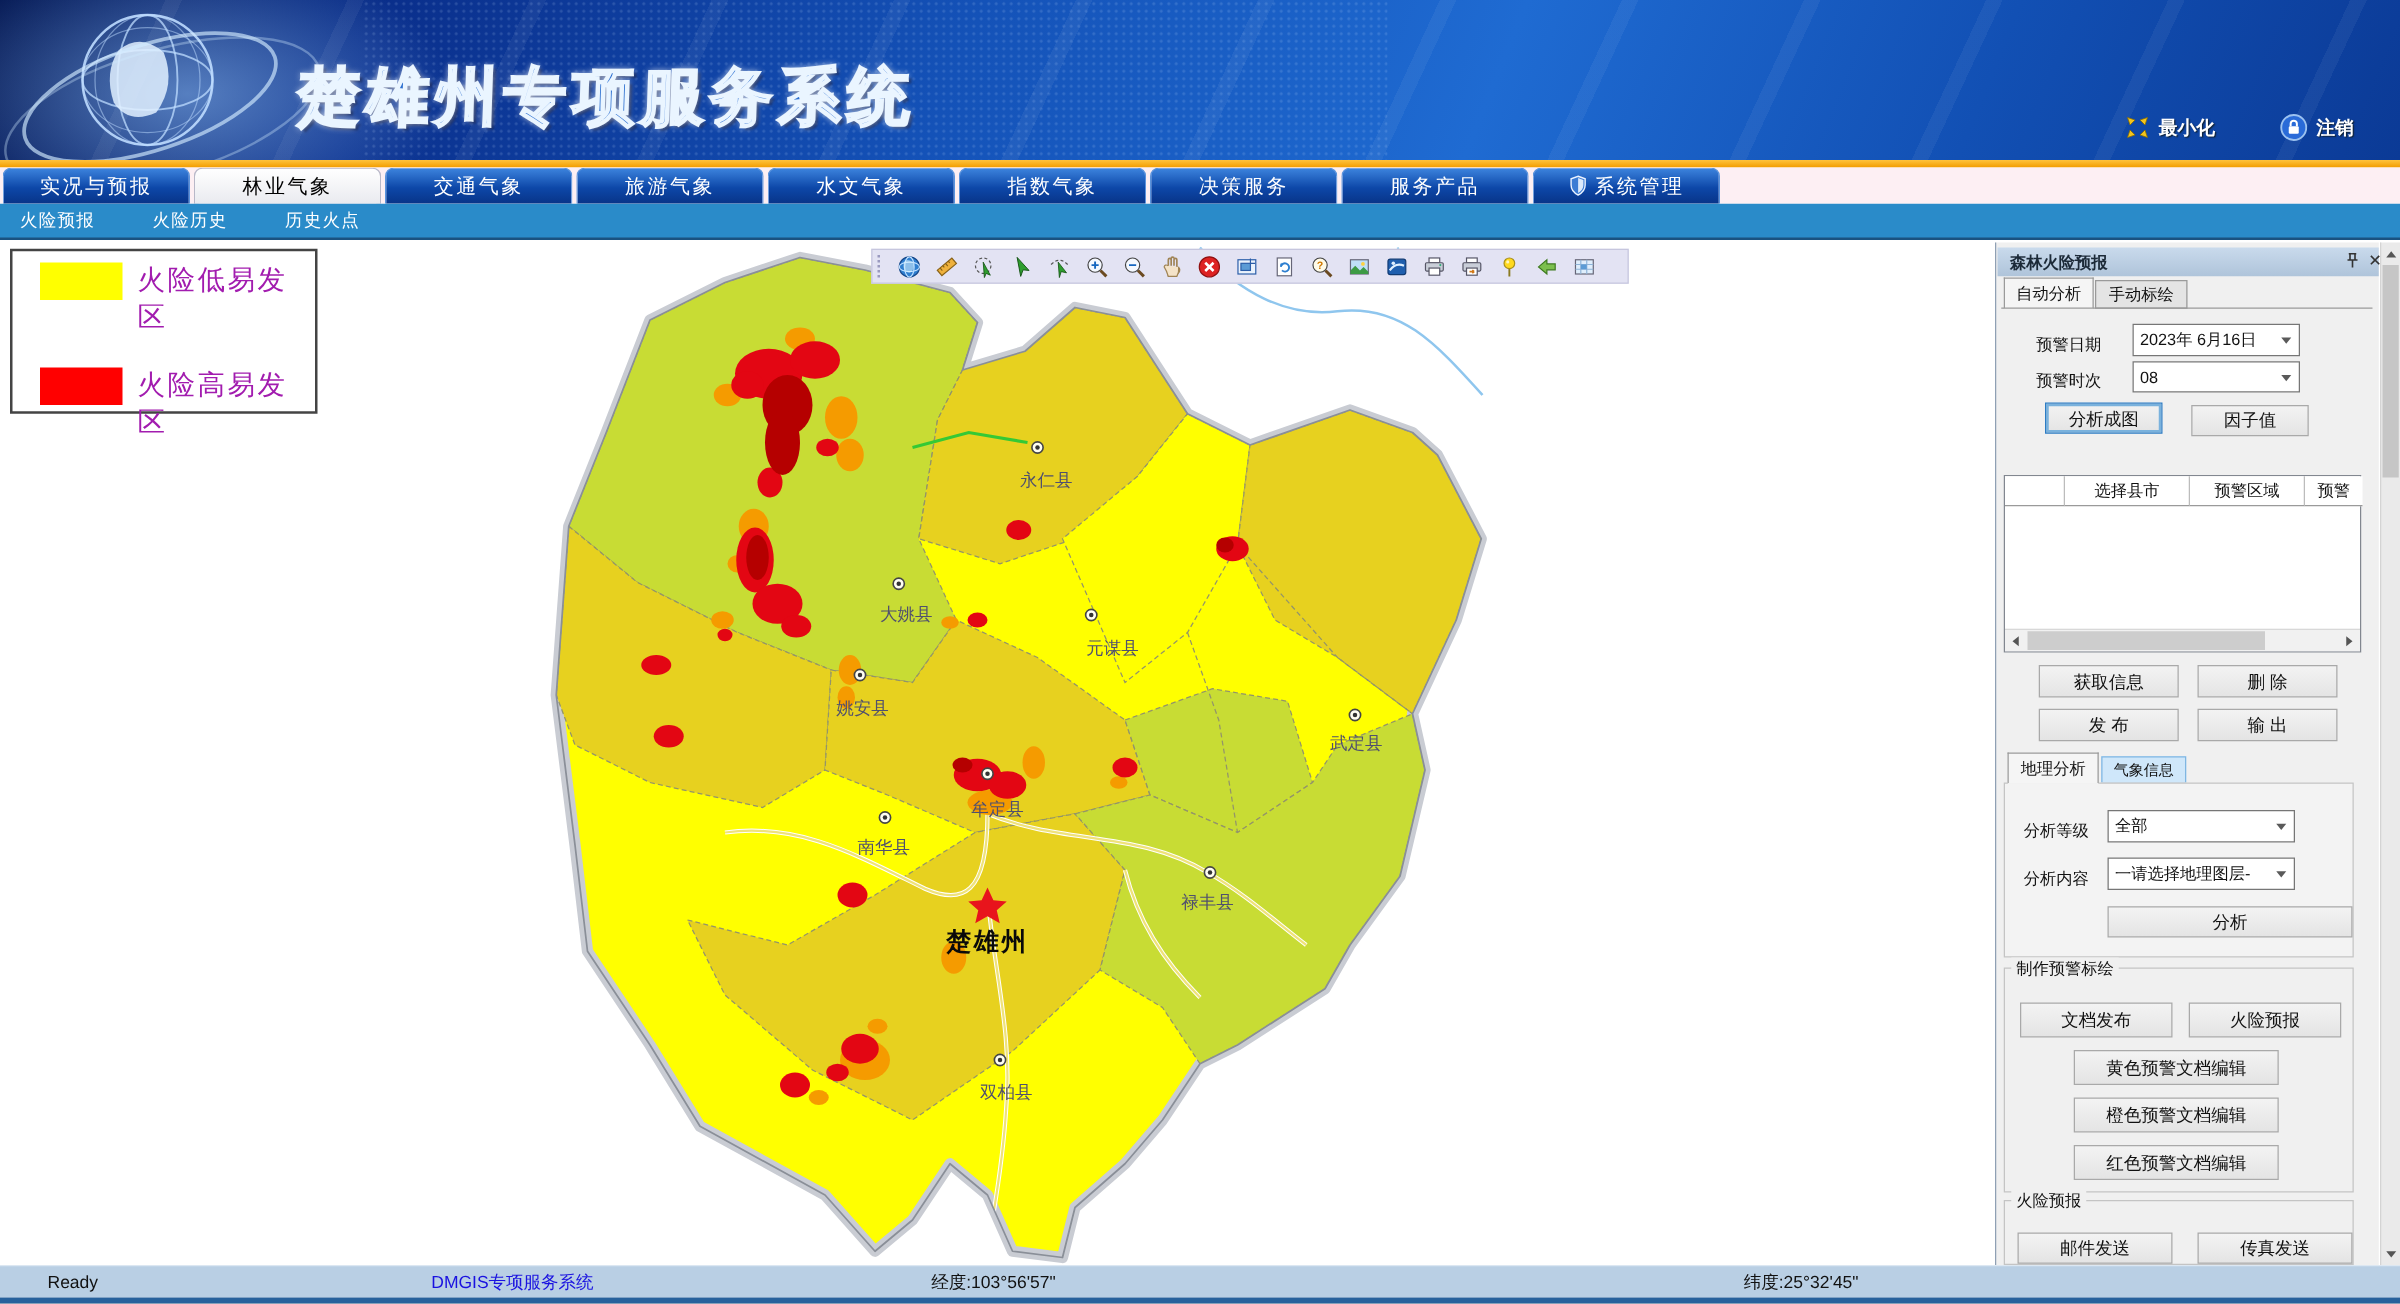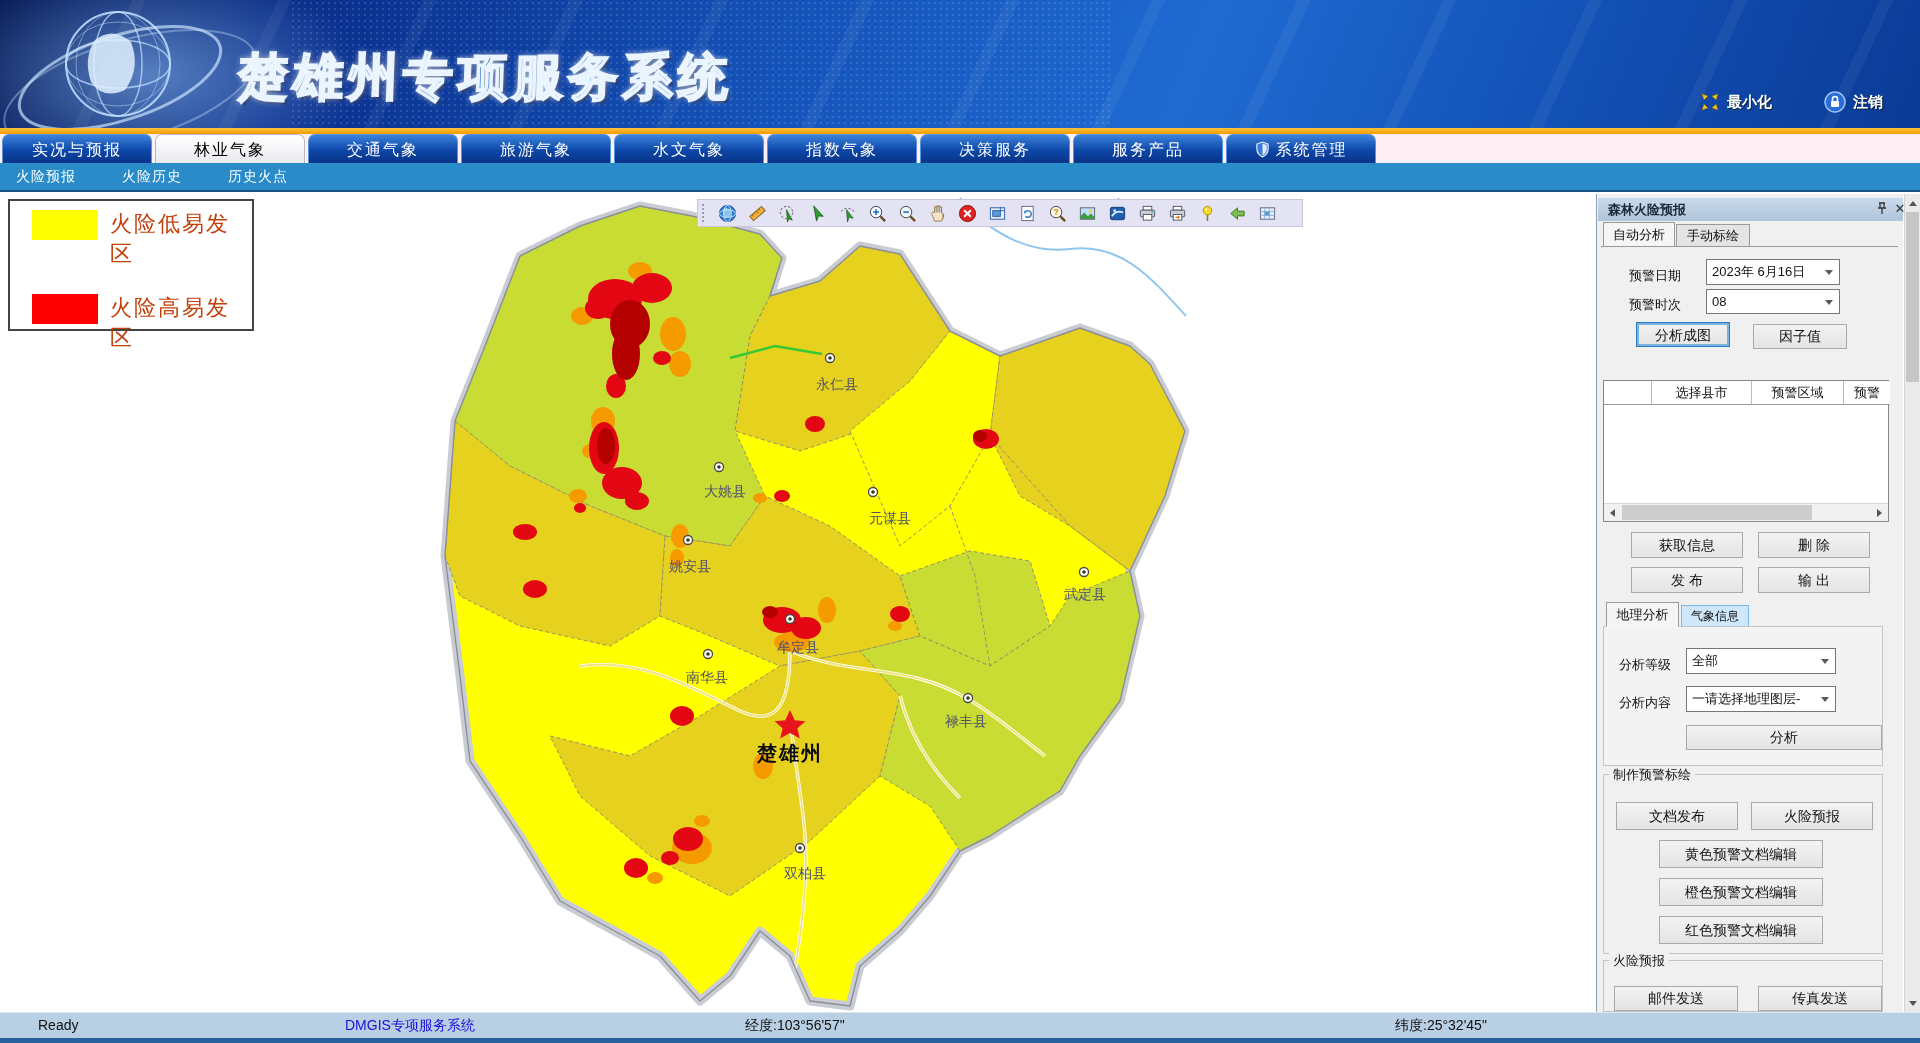--- a/index.html
+++ b/index.html
@@ -33,21 +33,21 @@
   .subbar{position:absolute;left:0;top:163px;width:1920px;height:29px;background:#2a8bc9;border-bottom:2px solid #1a5280;}
   .stab{position:absolute;top:0;height:27px;line-height:27px;color:#fff;font-size:14px;cursor:pointer;letter-spacing:1px;}
 
   
   .workspace{position:absolute;left:0;top:194px;width:1920px;height:818px;background:#fff;}
 
   
   .legend{position:absolute;left:8px;top:5px;width:246px;height:132px;background:#fff;border:2px solid #444;z-index:5;}
   .lg-row{position:absolute;left:0;width:100%;height:42px;}
   .lg-sw{position:absolute;left:22px;top:7px;width:66px;height:30px;}
-  .lg-tx{position:absolute;left:100px;top:6px;font-family:"Liberation Serif","DejaVu Serif",serif;font-size:22px;color:#c2410c;letter-spacing:2px;}
+  .lg-tx{position:absolute;left:100px;top:6px;font-family:"Liberation Serif","DejaVu Serif",serif;font-size:22px;color:#a21caf;letter-spacing:2px;}
 
   
   .maptb{position:absolute;left:697px;top:5px;width:606px;height:28px;background:#e3e3f3;border:1px solid #c6c6de;
     display:flex;align-items:center;z-index:6;}
   .grip{width:4px;height:18px;border-left:2px dotted #9a9ac0;margin:0 6px 0 4px;}
   .tbtn{width:30px;height:24px;display:flex;align-items:center;justify-content:center;cursor:pointer;}
   .tbtn svg{width:19px;height:19px;}
 
   
   .mapwrap{position:absolute;left:430px;top:2px;width:770px;height:816px;text-align:right;}

